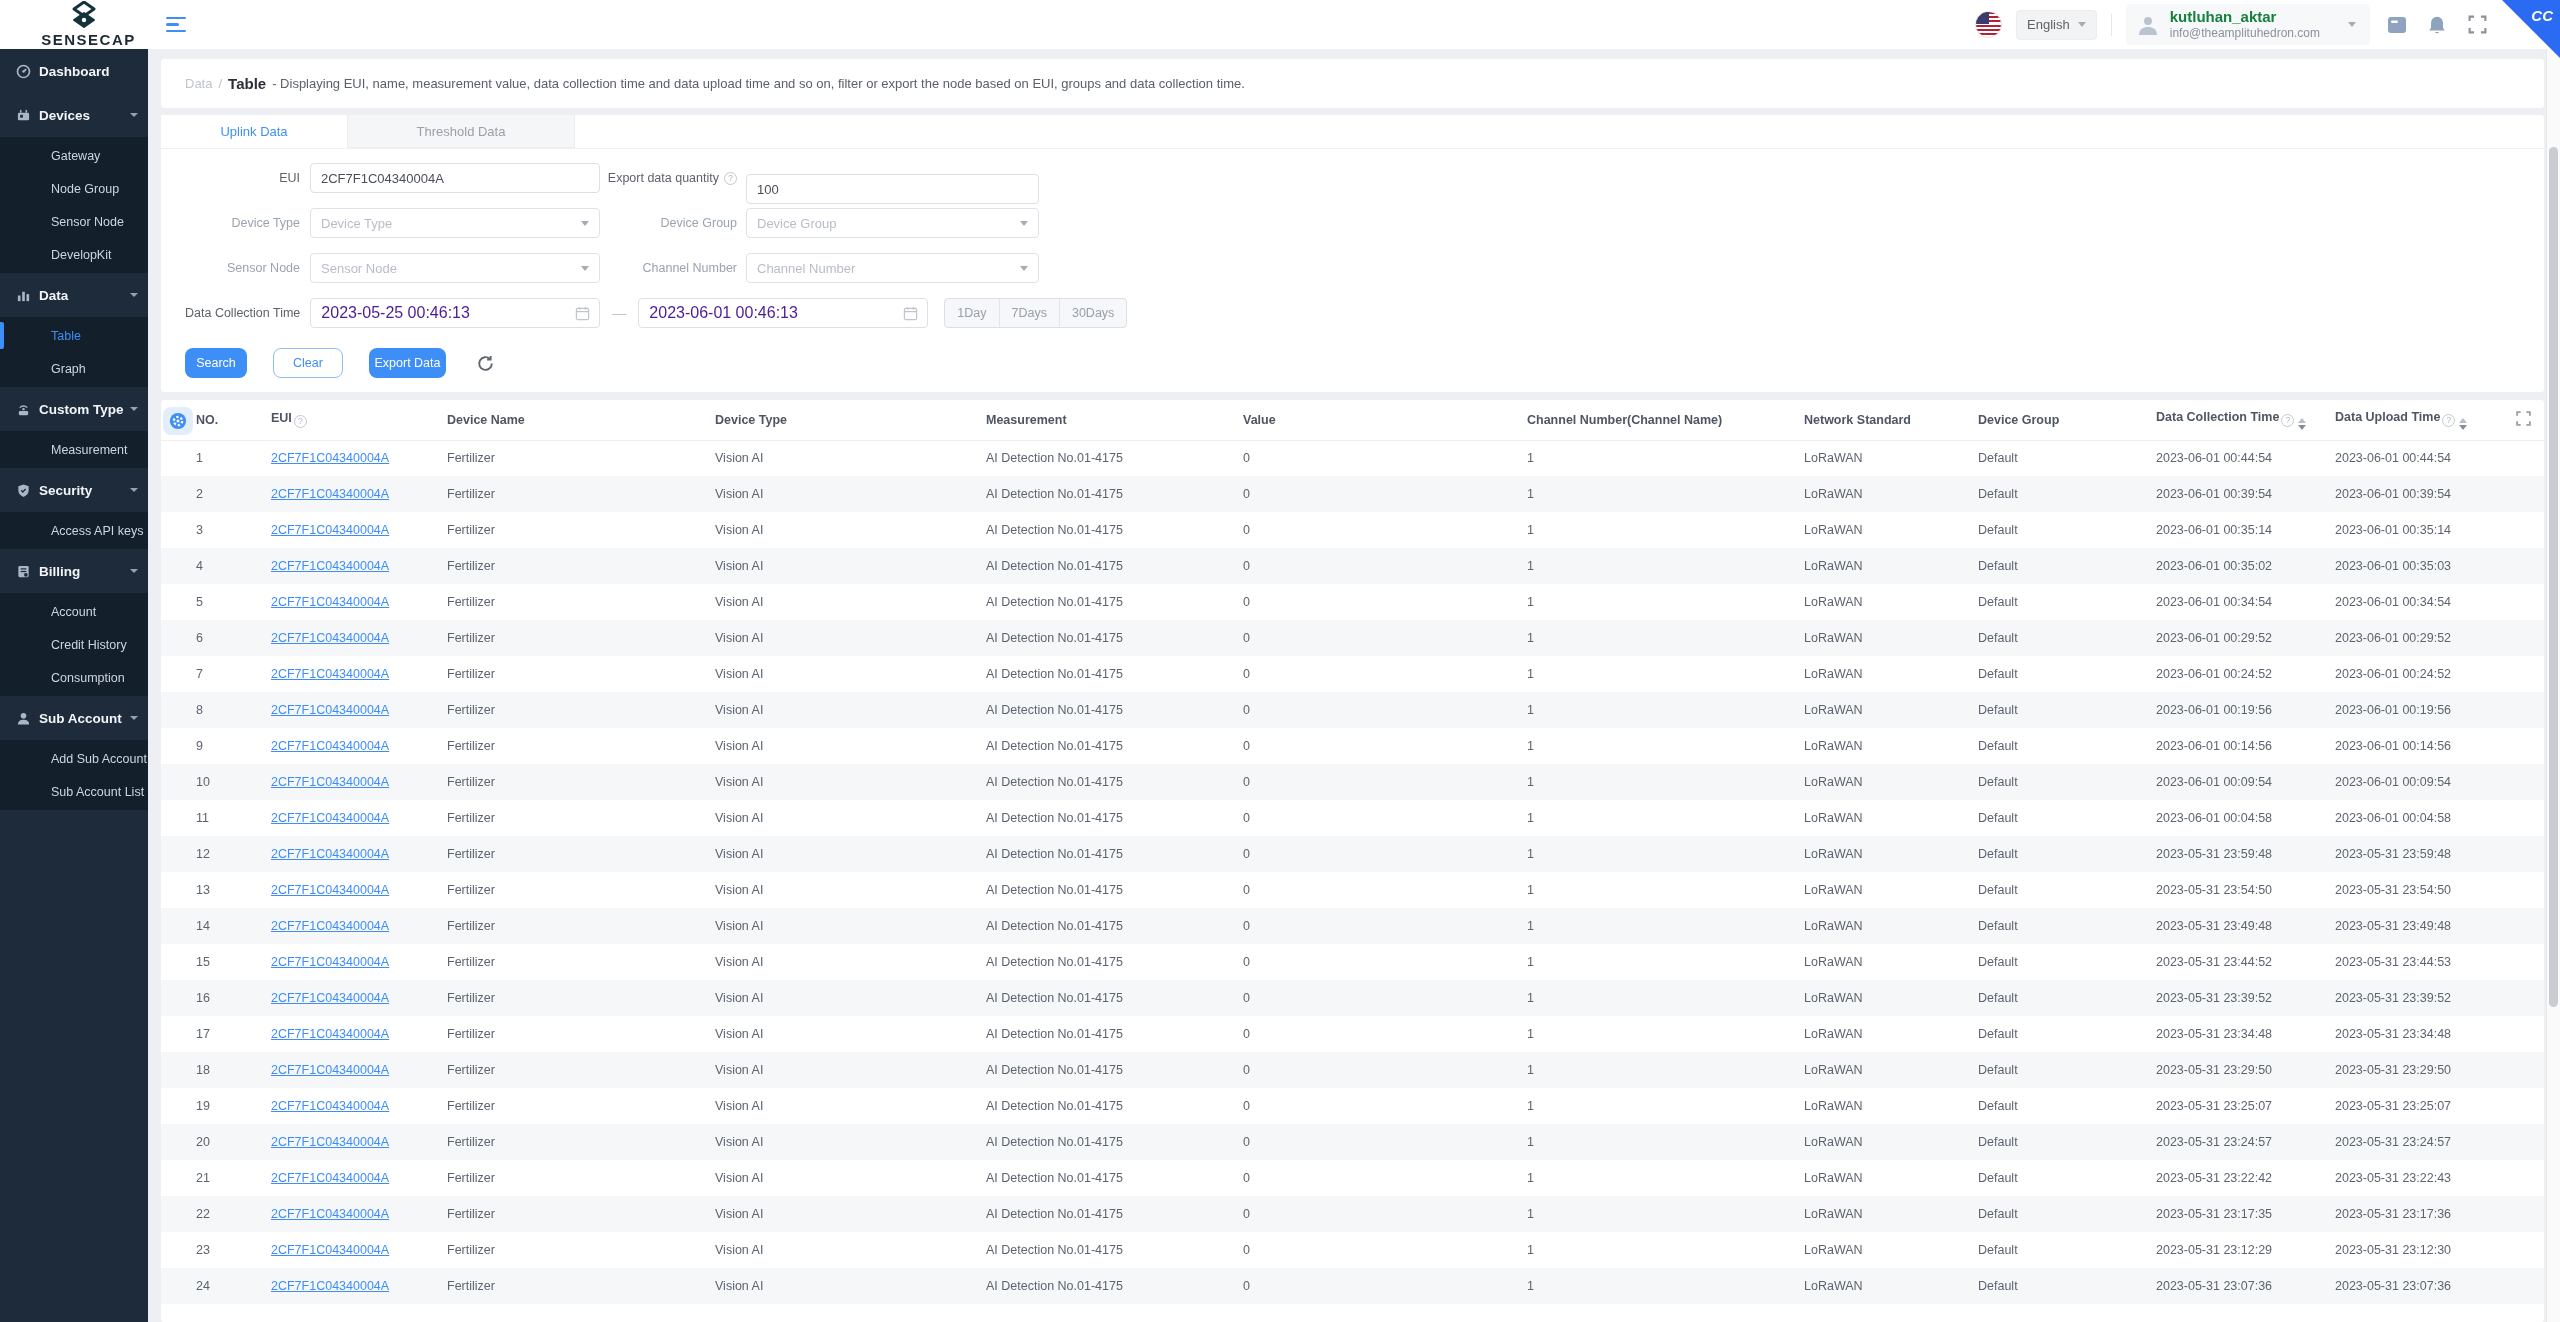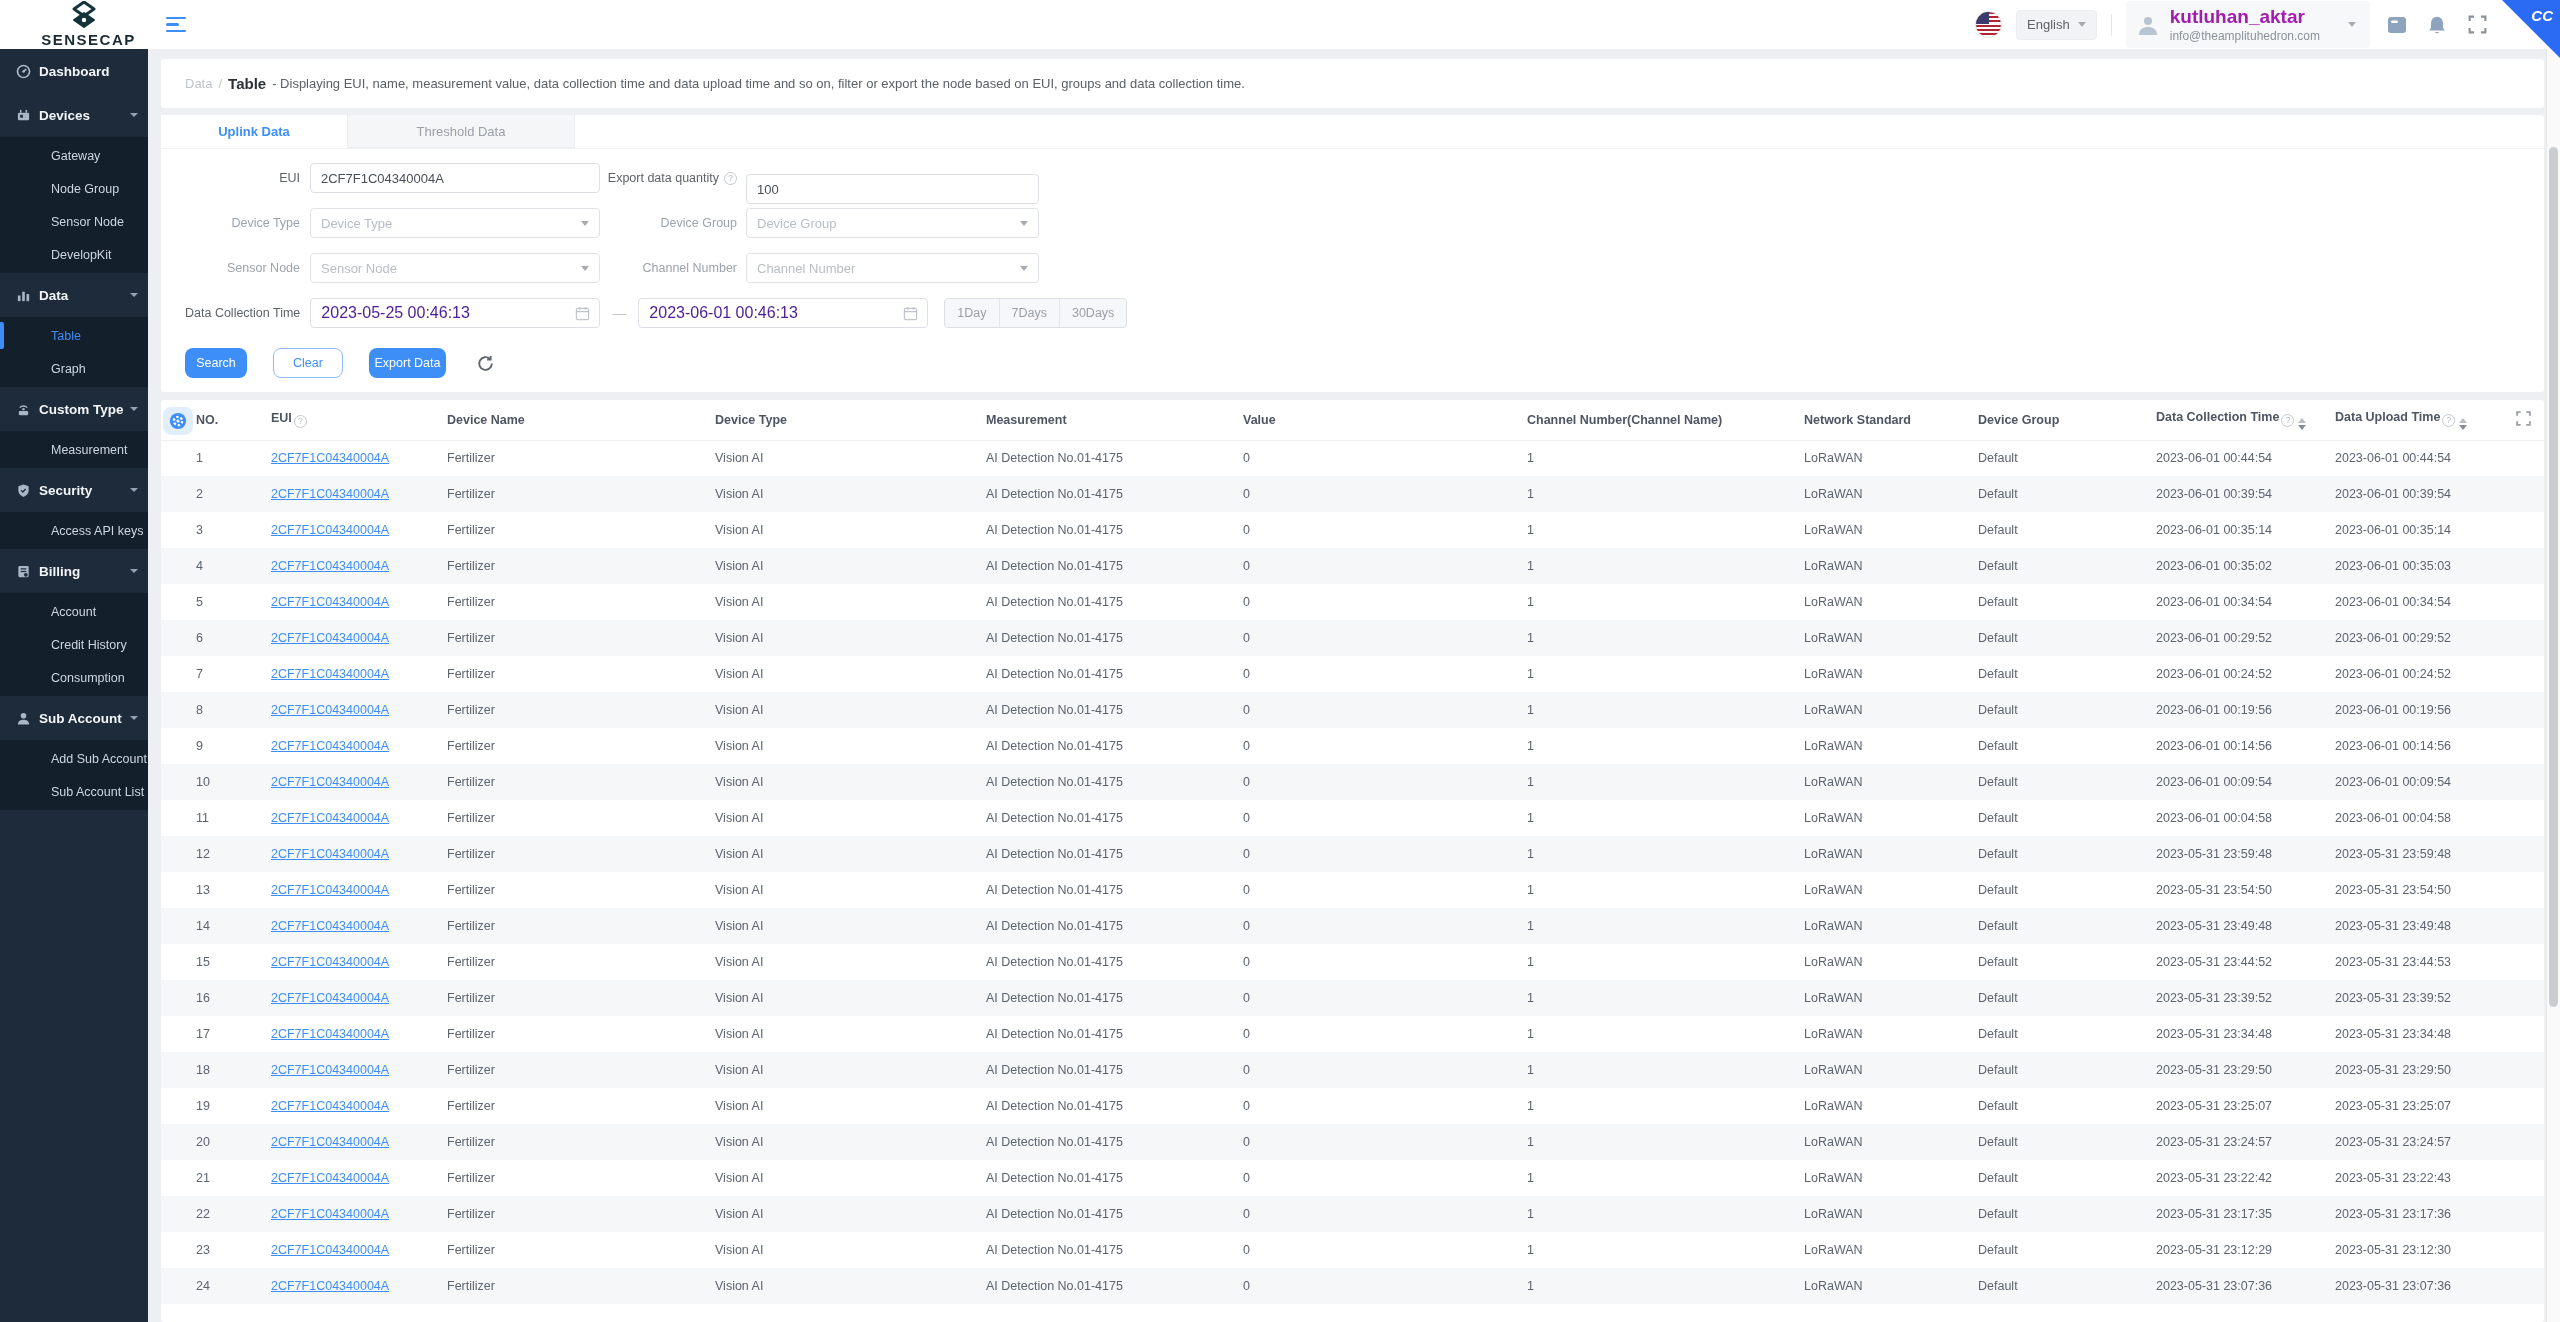--- a/index.html
+++ b/index.html
@@ -14,21 +14,21 @@
   .collapse-btn i { display:block; height:2.5px; background:#3e8ef7; border-radius:2px; }
   .collapse-btn i:nth-child(1){ width:20px; } .collapse-btn i:nth-child(2){ width:13px; } .collapse-btn i:nth-child(3){ width:20px; }
   .topbar-right { position:absolute; right:70px; top:0; height:49px; display:flex; align-items:center; gap:14px; }
   .flag { width:27px; height:27px; border-radius:50%; overflow:hidden; position:relative; background:repeating-linear-gradient(180deg,#b22234 0 2.1px,#fff 2.1px 4.2px); border:1px solid #e2e2e2; }
   .flag::after { content:""; position:absolute; left:0; top:0; width:13px; height:12px; background:#3c3b6e; }
   .lang-btn { height:30px; background:#f2f3f5; border:1px solid #ebedf0; border-radius:4px; display:flex; align-items:center; padding:0 10px; font-size:13px; color:#606266; gap:8px; cursor:pointer; }
   .chev-down { width:0; height:0; border-left:4.5px solid transparent; border-right:4.5px solid transparent; border-top:5.5px solid #a8abb2; display:inline-block; }
   .top-divider { width:1px; height:22px; background:#e3e6ea; }
   .userbox { display:flex; align-items:center; gap:10px; background:#f7f8fa; border-radius:4px; padding:4px 14px 4px 10px; cursor:pointer; }
   .user-texts { display:flex; flex-direction:column; line-height:1.25; }
-  .user-name { font-size:19px; font-weight:bold; color:#a21caf; }
+  .user-name { font-size:15px; font-weight:bold; color:#15803d; }
   .user-email { font-size:12px; color:#8a919c; }
   .top-icon { display:flex; align-items:center; justify-content:center; width:26px; height:26px; cursor:pointer; }
   .ribbon { position:absolute; right:0; top:0; width:0; height:0; border-top:58px solid #2b6bf3; border-left:58px solid transparent; z-index:40; }
   .ribbon-text { position:absolute; right:7px; top:7px; z-index:41; color:#fff; font-weight:bold; font-style:italic; font-size:15px; }
 
   
   .sidebar { position:absolute; left:0; top:49px; bottom:0; width:148px; background:#1d2b3a; z-index:20; overflow:hidden; }
   .sb-section { height:44px; display:flex; align-items:center; padding:0 10px 0 15px; cursor:pointer; position:relative; }
   .sb-section .sb-label { color:#f2f5f9; font-size:13.5px; font-weight:bold; margin-left:8px; flex:1; white-space:nowrap; }
   .sb-ico { width:16px; height:16px; display:flex; align-items:center; justify-content:center; flex:0 0 16px; }
@@ -43,21 +43,21 @@
   .card { background:#fff; border-radius:3px; }
   .crumb-card { margin:10px 2px 0 13px; height:49px; display:flex; align-items:center; padding-left:24px; font-size:13px; }
   .crumb-grey { color:#bfc4cc; }
   .crumb-sep { color:#bfc4cc; margin:0 6px; }
   .crumb-page { color:#2b2f36; font-weight:bold; font-size:15px; }
   .crumb-desc { color:#5a6068; margin-left:6px; }
 
   .filter-card { margin:7px 2px 0 13px; height:277px; position:relative; }
   .tabs { display:flex; height:34px; border-bottom:1px solid #f0f1f3; }
   .tab { width:186px; display:flex; align-items:center; justify-content:center; font-size:13px; cursor:pointer; }
-  .tab.active { color:#3e8ef7; background:#fff;font-weight:bold; }
+  .tab.active { color:#3e8ef7; background:#fff; }
   .tab.inactive { width:228px; color:#9aa0a8; background:#f5f6f8; border:1px solid #ebedf0; border-top:none; }
   .frow { display:flex; align-items:center; padding-left:24px; height:30px; }
   .frow.r1 { margin-top:14px; } .frow.r2,.frow.r3,.frow.r4 { margin-top:15px; } .frow.btns { margin-top:20px; }
   .flabel { flex:0 0 115px; text-align:right; margin-right:10px; font-size:12.5px; color:#5d6269; white-space:nowrap; }
   .flabel.dim, .flabel2.dim { color:#9ba3ad; }
   .flabel2 { flex:0 0 137px; text-align:right; margin-right:9px; font-size:12.5px; color:#5d6269; white-space:nowrap; display:flex; justify-content:flex-end; align-items:center; gap:3px; }
   .finput { width:290px; height:30px; border:1px solid #dcdfe6; border-radius:4px; font-size:13px; color:#494f57; padding:0 10px; outline:none; background:#fff; font-family:"Liberation Sans",sans-serif; }
   .finput.w2 { width:293px;margin-top:22px; }
   .fselect { width:290px; height:30px; border:1px solid #dfe2e8; border-radius:4px; display:flex; align-items:center; justify-content:space-between; padding:0 10px; cursor:pointer; background:#fff; }
   .fselect.w2 { width:293px; }

